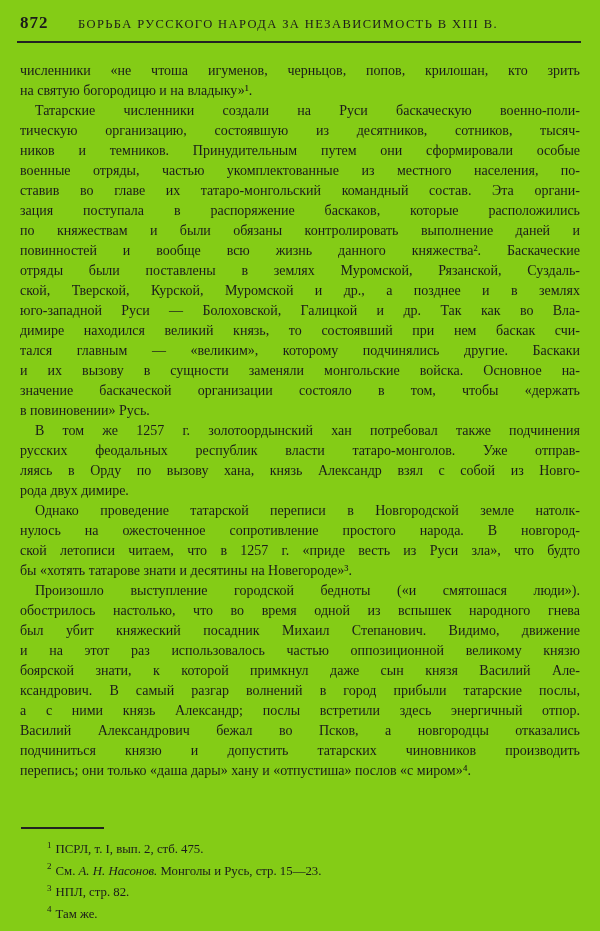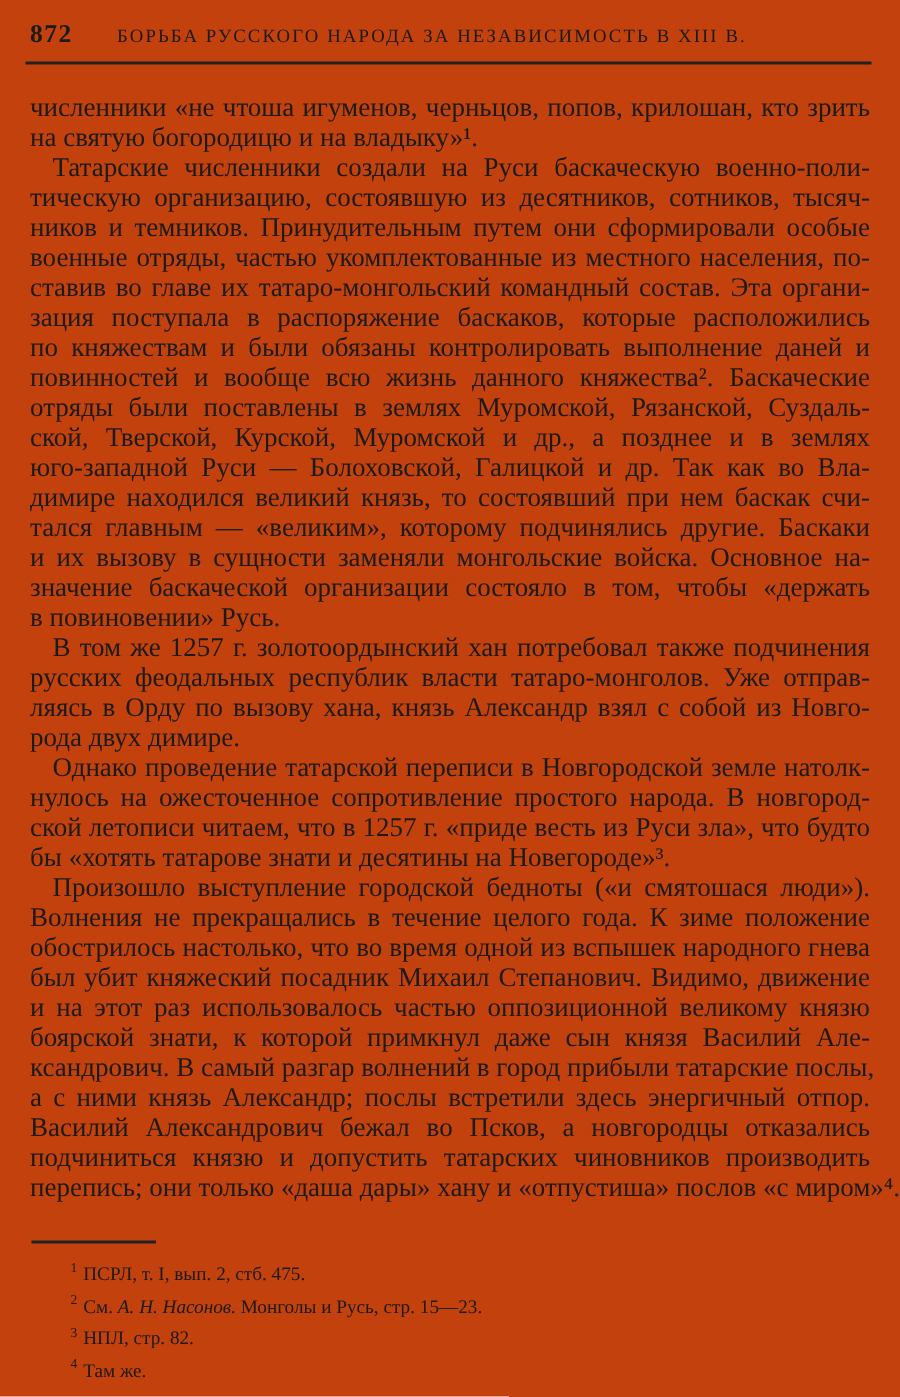--- a/index.html
+++ b/index.html
@@ -4,21 +4,21 @@
 <style>
   html, body {
     margin: 0;
     padding: 0;
     background: #fcfcf9;
   }
   .page {
     position: relative;
     width: 600px;
     height: 931px;
-    background: #c2410c;
+    background: #84cc16;
     color: #1b1b1b;
     font-family: "Liberation Serif", "DejaVu Serif", serif;
     overflow: hidden;
   }
   .page-header {
     position: absolute;
     top: 13px;
     left: 20px;
     right: 20px;
     height: 24px;
@@ -46,21 +46,21 @@
     left: 17px;
     width: 564px;
     height: 2px;
     background: #222;
   }
   .body-text {
     position: absolute;
     top: 61px;
     left: 20px;
     width: 560px;
-    font-size: 18px;
+    font-size: 14px;
     line-height: 20px;
   }
   .para { margin: 0; }
   .line {
     text-align: justify;
     text-align-last: justify;
     height: 20px;
     white-space: nowrap;
   }
   .line.last { text-align-last: left; }
@@ -131,21 +131,20 @@
         <div class="line last">рода двух димире.</div>
       </div>
       <div class="para">
         <div class="line first">Однако проведение татарской переписи в Новгородской земле натолк-</div>
         <div class="line">нулось на ожесточенное сопротивление простого народа. В новгород-</div>
         <div class="line">ской летописи читаем, что в 1257 г. «приде весть из Руси зла», что будто</div>
         <div class="line last">бы «хотять татарове знати и десятины на Новегороде»³.</div>
       </div>
       <div class="para">
         <div class="line first">Произошло выступление городской бедноты («и смятошася люди»).</div>
-        <div class="line">Волнения не прекращались в течение целого года. К зиме положение</div>
         <div class="line">обострилось настолько, что во время одной из вспышек народного гнева</div>
         <div class="line">был убит княжеский посадник Михаил Степанович. Видимо, движение</div>
         <div class="line">и на этот раз использовалось частью оппозиционной великому князю</div>
         <div class="line">боярской знати, к которой примкнул даже сын князя Василий Але-</div>
         <div class="line">ксандрович. В самый разгар волнений в город прибыли татарские послы,</div>
         <div class="line">а с ними князь Александр; послы встретили здесь энергичный отпор.</div>
         <div class="line">Василий Александрович бежал во Псков, а новгородцы отказались</div>
         <div class="line">подчиниться князю и допустить татарских чиновников производить</div>
         <div class="line last">перепись; они только «даша дары» хану и «отпустиша» послов «с миром»⁴.</div>
       </div>

